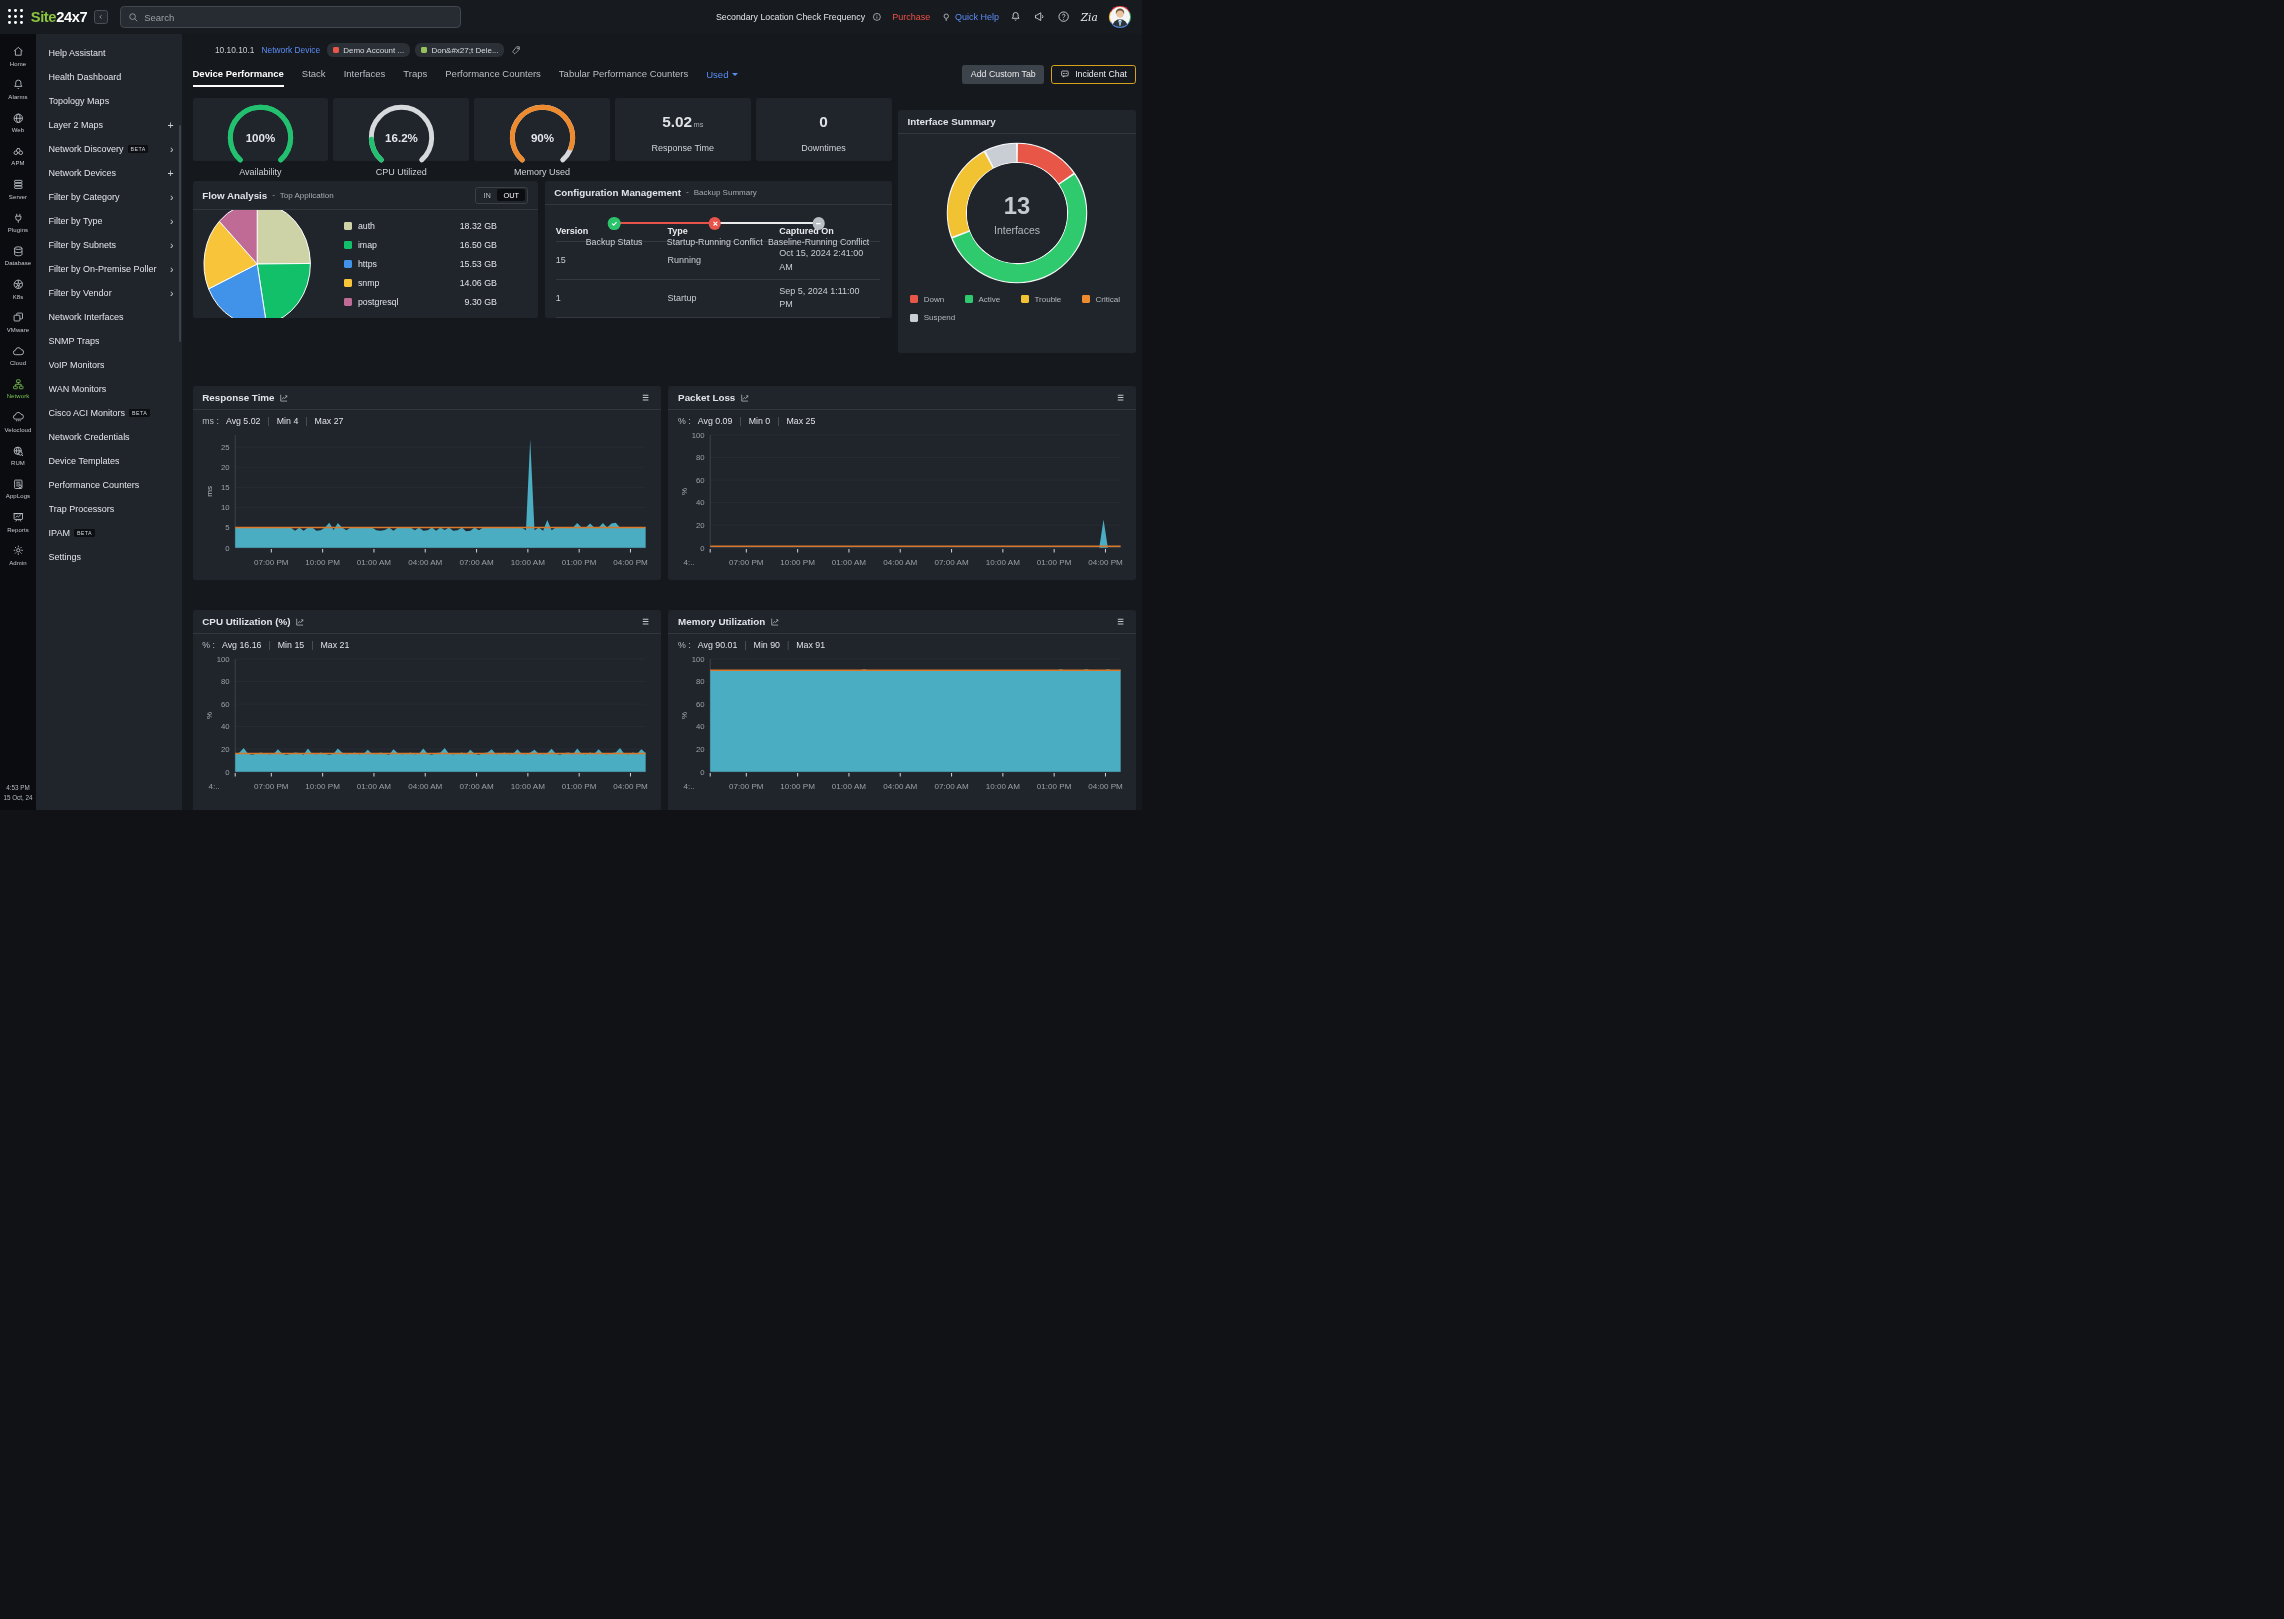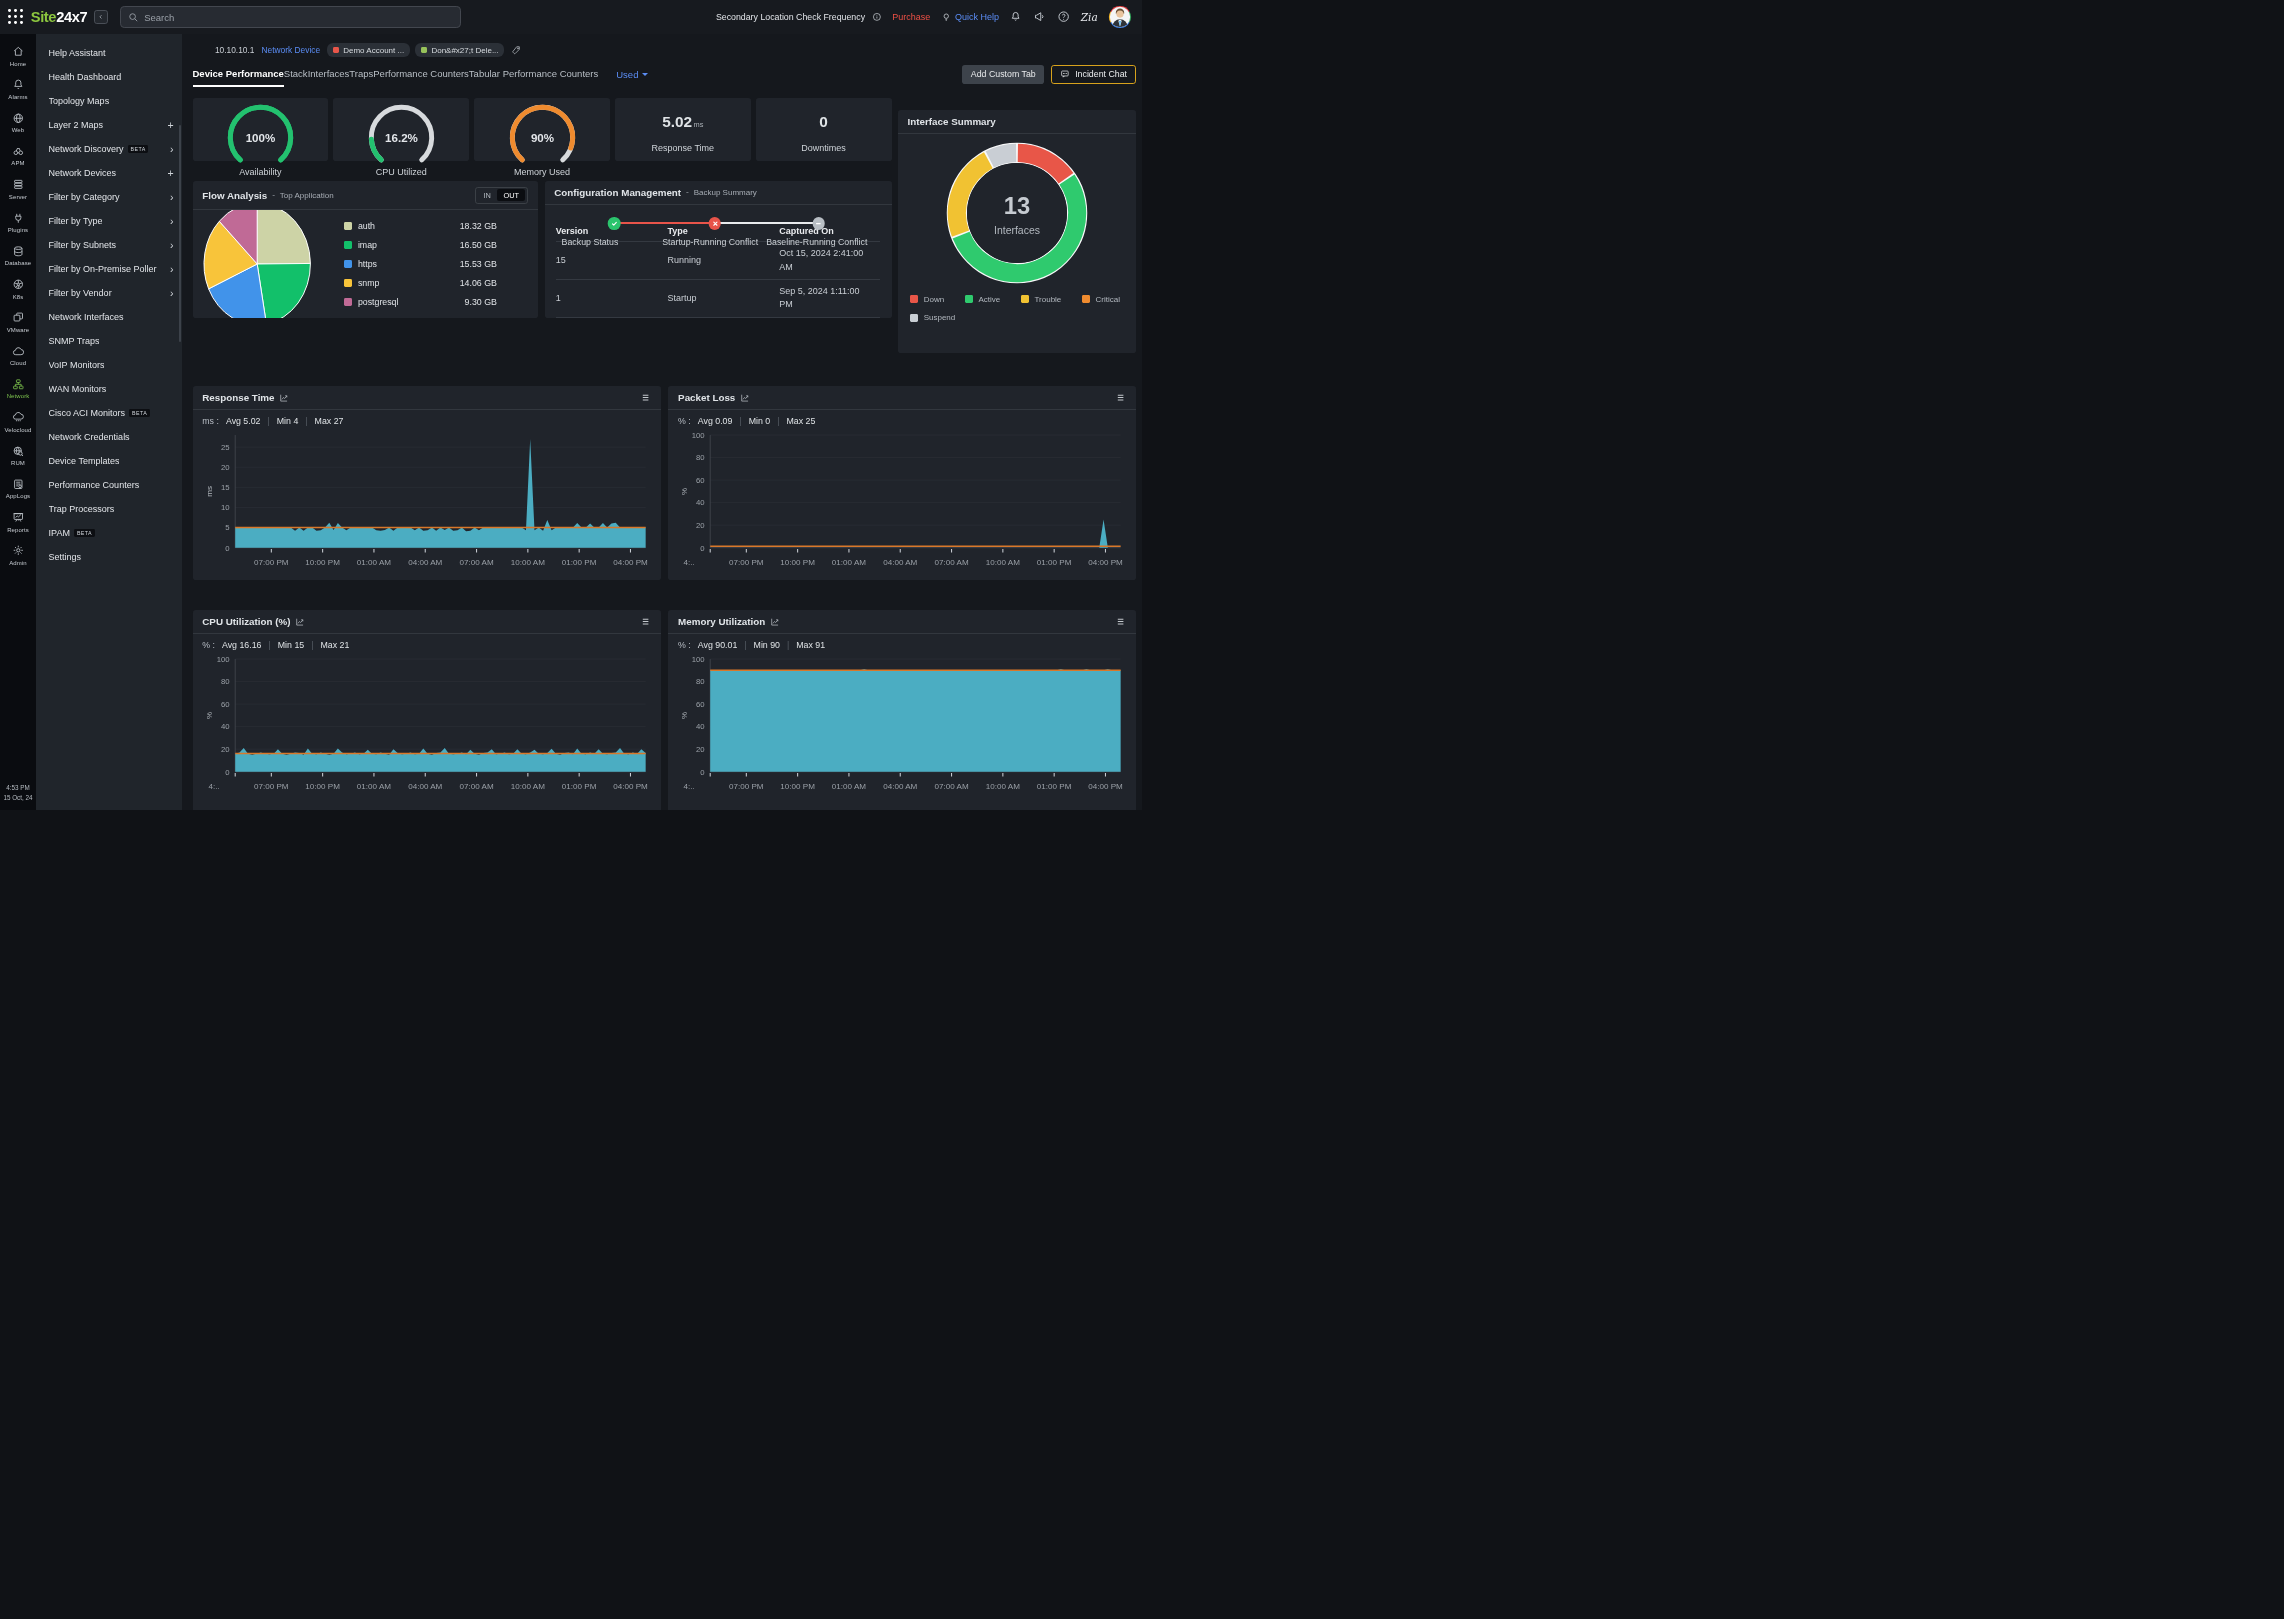--- a/index.html
+++ b/index.html
@@ -97,21 +97,21 @@
   .leg-row{display:flex;align-items:center;gap:6.3px;height:19px;font-size:8.8px;color:#e1e4e8;}
   .leg-sq{width:7.7px;height:7.7px;border-radius:1.4px;flex:none;}
   .leg-val{margin-left:auto;}
 
   .config-panel{flex:1;display:flex;flex-direction:column;}
   .steps{position:relative;height:59px;margin:4.2px 11.2px 0;}
   .step-line{position:absolute;top:13.3px;height:2.1px;}
   .step-node{position:absolute;top:8.4px;width:12.6px;height:12.6px;border-radius:50%;transform:translateX(-50%);
     display:flex;align-items:center;justify-content:center;}
   .step-node svg{width:7px;height:7px;}
-  .step-lbl{position:absolute;top:27px;width:105px;transform:translateX(-50%);font-size:8.8px;color:#ced3d8;line-height:1.55;}
+  .step-lbl{position:absolute;top:27px;width:105px;transform:translateX(-50%);text-align:center;font-size:8.8px;color:#ced3d8;line-height:1.55;}
   .cfg-table{margin:0 11.2px;}
   .cfg-tr{display:grid;grid-template-columns:1.05fr 1.05fr 0.95fr;align-items:center;border-bottom:0.7px solid #343941;}
   .cfg-th{font-size:9px;font-weight:700;color:#e9ebee;padding:3.5px 0 4.9px;}
   .cfg-td{font-size:9px;color:#c9ced4;padding:4.9px 0;line-height:1.5;}
   .cfg-td.date{max-width:95px;}
 
   .iface-panel{flex:1;height:243px;display:flex;flex-direction:column;}
   .donut-wrap{display:flex;justify-content:center;margin-top:7px;}
   .iface-legend{display:flex;flex-wrap:wrap;column-gap:21px;row-gap:9.8px;padding:9.8px 12.6px 0;}
   .ileg{display:flex;align-items:center;gap:5.6px;font-size:8px;color:#b2b8bf;}
@@ -437,21 +437,21 @@
             <span>Don&amp;#x27;t Dele...</span>
           </span>
         </span>
       <svg class="dico" style="width:10.5px;height:10.5px" viewBox="0 0 24 24" fill="none" stroke="currentColor" stroke-width="1.7">
           <path d="M13 4h6v6L9.5 19.5a1.4 1.4 0 0 1-2 0L4.5 16.5a1.4 1.4 0 0 1 0-2Z"></path>
           <circle cx="16" cy="8" r="1.3"></circle>
         </svg>
     </div>
 
     <div class="tabbar">
-      <span id="tabs-container" style="display:flex;align-items:center;">
+      <span id="tabs-container" style="display:flex;gap:18px;align-items:center;">
           <span class="tab active">Device Performance</span>
           <span class="tab">Stack</span>
           <span class="tab">Interfaces</span>
           <span class="tab">Traps</span>
           <span class="tab">Performance Counters</span>
           <span class="tab">Tabular Performance Counters</span>
         </span>
       <span class="tab-more">
         <span>Used</span>
           <span class="caret"></span>

